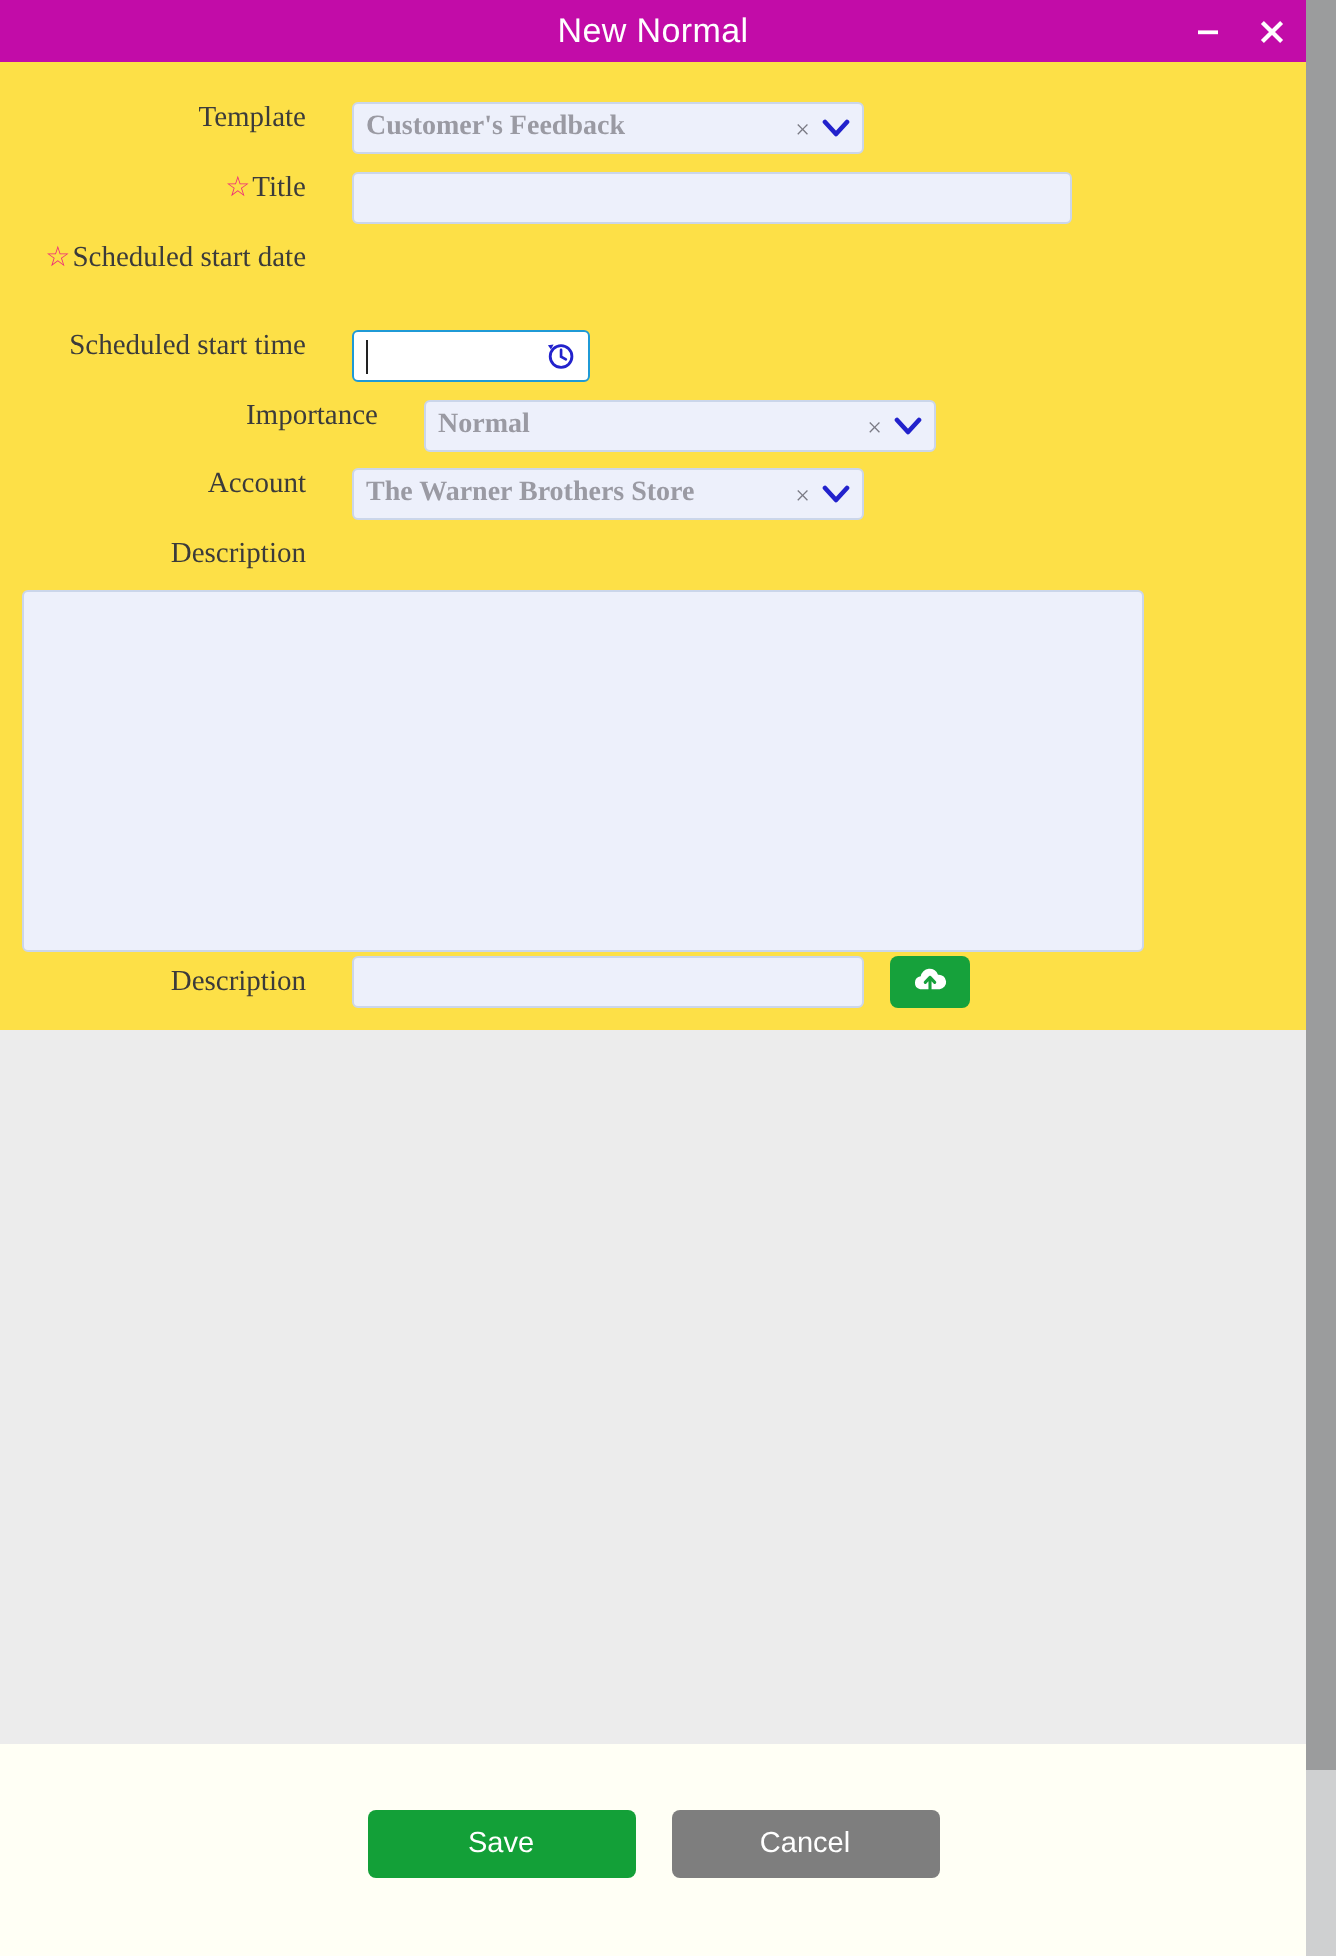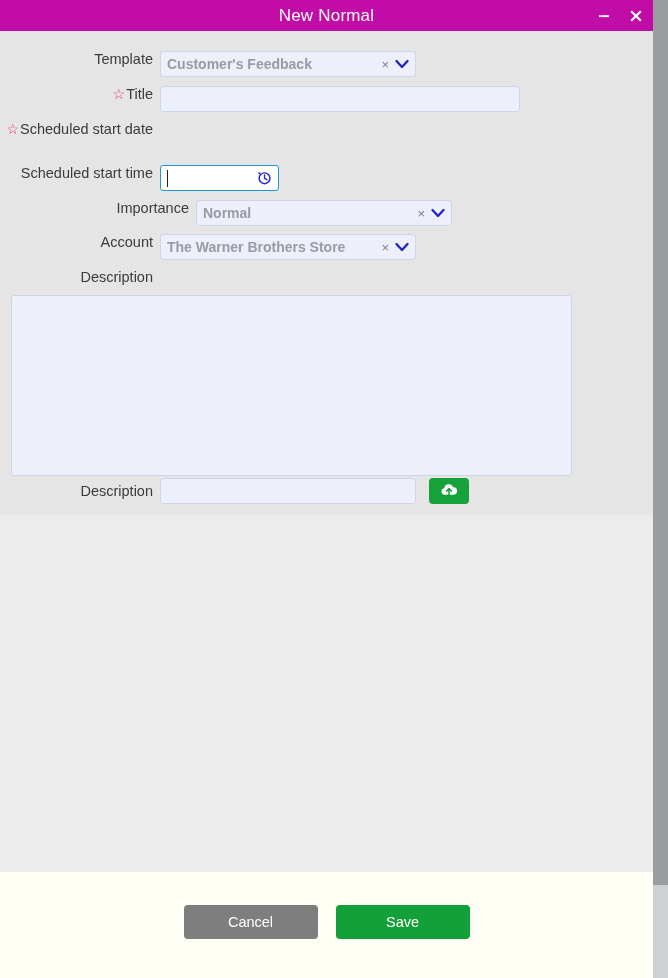--- a/index.html
+++ b/index.html
@@ -54,21 +54,22 @@
     line-height: 1;
   }
   .win-btn svg { display: block; }
 
   
   .form-area {
     position: absolute;
     left: 0; top: 31px;
     width: 653px;
     height: 484px;
-    background: #e5e5e5;
+    background: #fde047;
+    font-family: Liberation Serif, serif;
   }
 
   .row {
     position: absolute;
     left: 0;
     width: 653px;
     display: flex;
     align-items: flex-start;
   }
   .lbl {
@@ -79,21 +80,21 @@
     line-height: 17px;
     padding-right: 0px;
     white-space: normal;
   }
   .lbl .star {
     color: #ec2a7b;
     font-size: 14px;
     margin-right: 1px;
   }
   .field {
-    margin-left: 7px;
+    margin-left: 23px;
   }
 
   
   .inp {
     background: #edf0fb;
     border: 1px solid #cbd6ea;
     border-radius: 3px;
     height: 26px;
     font-size: 14px;
     color: #8b8b94;
@@ -340,22 +341,22 @@
         </span>
       </button>
     </div>
 
   </div>
 
   <div class="gray-area"></div>
 
   <div class="footer">
     <div class="footer-inner">
+      <button class="btn btn-save">Save</button>
       <button class="btn btn-cancel">Cancel</button>
-      <button class="btn btn-save">Save</button>
     </div>
   </div>
 
   <div class="scrollbar-track">
     <div class="scrollbar-thumb"></div>
   </div>
 
 </div>
 
 </body></html>

